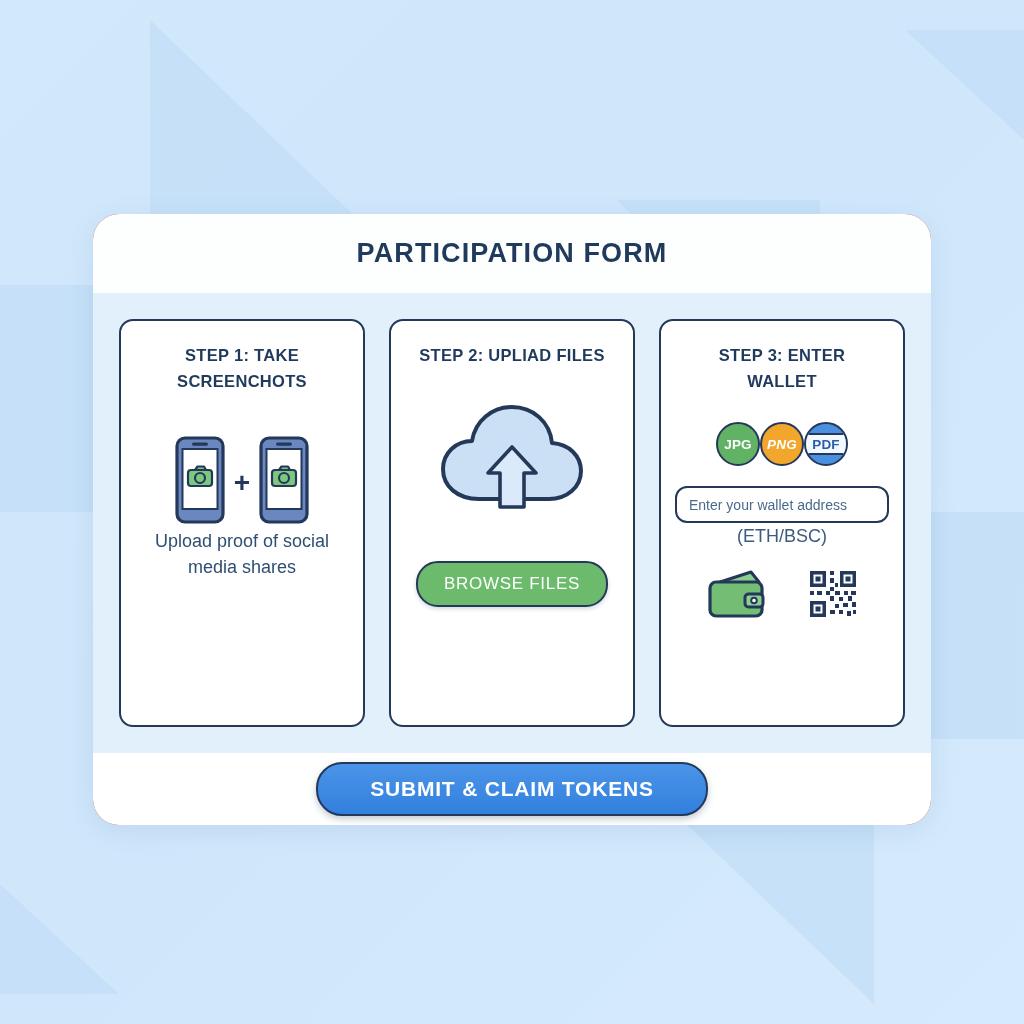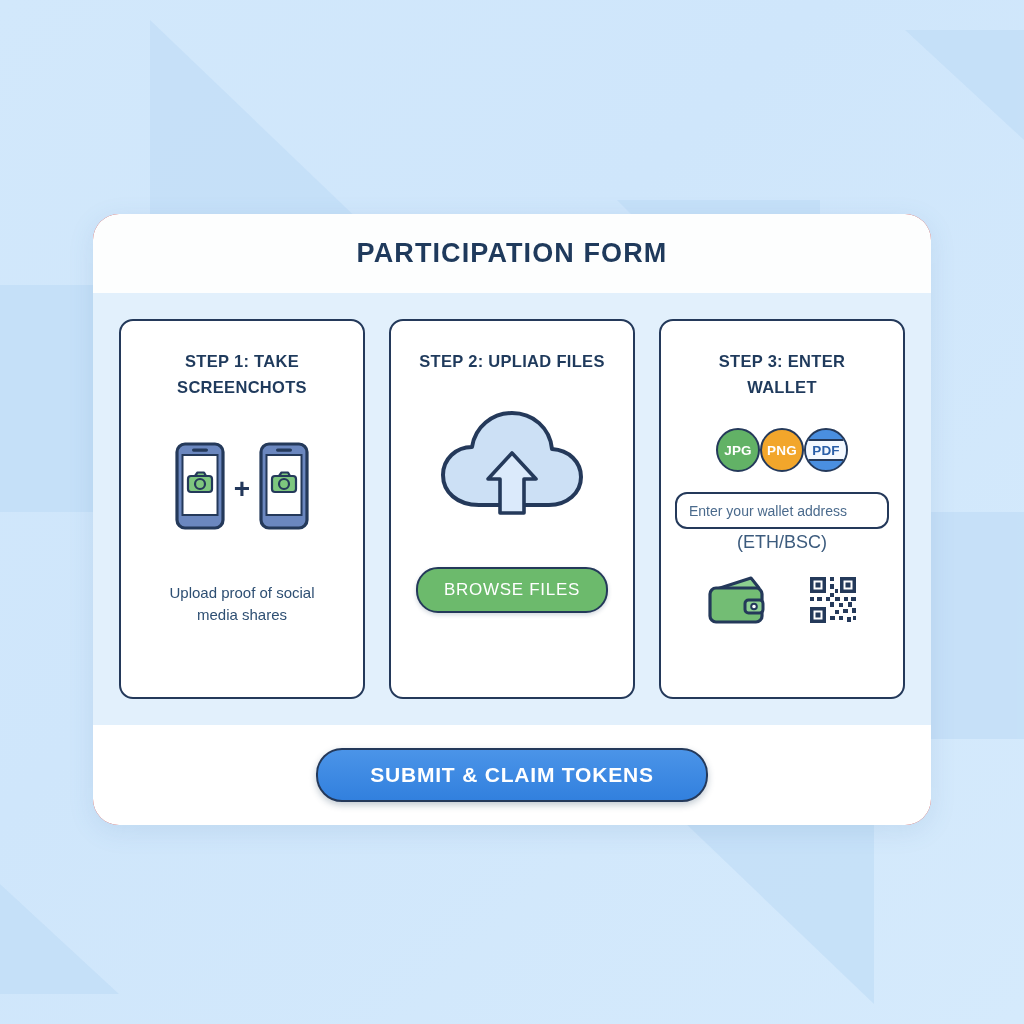--- a/index.html
+++ b/index.html
@@ -53,21 +53,21 @@
     gap: 24px;
     padding: 26px 26px 26px 26px;
     justify-content: center;
   }
 
   .step-card {
     flex: 1 1 0;
     background: #ffffff;
     border: 2.5px solid #24395a;
     border-radius: 14px;
-    padding: 28px 14px 14px 14px;
+    padding: 22px 14px 14px 14px;
     display: flex;
     flex-direction: column;
     align-items: center;
     max-width: 246px;
     position: relative;
   }
 
   .step-title {
     font-size: 16.5px;
     font-weight: bold;
@@ -87,22 +87,21 @@
     margin-top: 42px;
   }
   .plus-sign {
     font-size: 28px;
     font-weight: bold;
     color: #22375a;
     line-height: 1;
     margin-top: 2px;
   }
   .step1-caption {
-    margin-top: 48px;
-    font-size: 15px;
+    font-size: 18px;
     color: #2e4f73;
     text-align: center;
     line-height: 1.45;
     max-width: 180px;
   }
 
   
   .cloud-wrap { margin-top: 34px; }
   .browse-btn {
     margin-top: 38px;
@@ -132,21 +131,21 @@
     align-items: center;
     justify-content: center;
     font-size: 13.5px;
     font-weight: bold;
     color: #ffffff;
     letter-spacing: 0.2px;
     position: relative;
     overflow: hidden;
   }
   .fmt.jpg { background: #62b266; }
-  .fmt.png { background: #f2a62b; }
+  .fmt.png { background: #f2a62b; font-style: italic; }
   .fmt.pdf { background: #4a8fe0; }
   .fmt.pdf .pdf-band {
     position: absolute;
     left: 0; right: 0;
     top: 9px; height: 22px;
     background: #f4f9ff;
     border-top: 2px solid #24395a;
     border-bottom: 2px solid #24395a;
   }
   .fmt.pdf .pdf-label {
@@ -179,21 +178,21 @@
     width: 100%;
     display: flex;
     align-items: center;
     justify-content: space-around;
     padding: 0 12px;
   }
 
   
   .panel-footer {
     flex: none;
-    height: 100px;
+    height: 72px;
     background: #ffffff;
     display: flex;
     align-items: center;
     justify-content: center;
   }
   .submit-btn {
     background: linear-gradient(180deg, #4b94e8 0%, #3280de 100%);
     border: 2.5px solid #24395a;
     border-radius: 26px;
     color: #ffffff;

